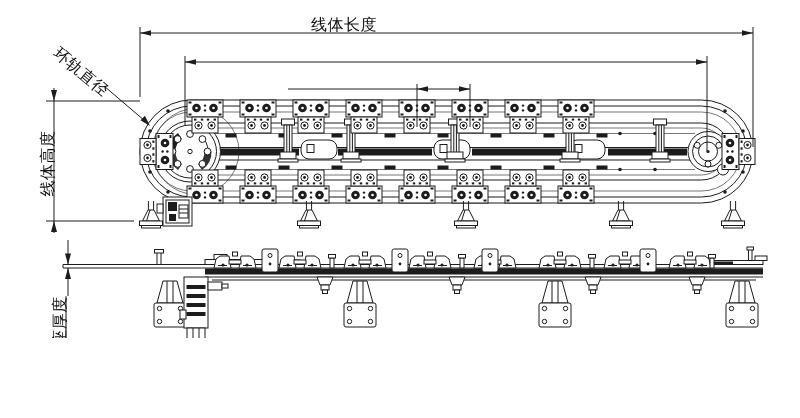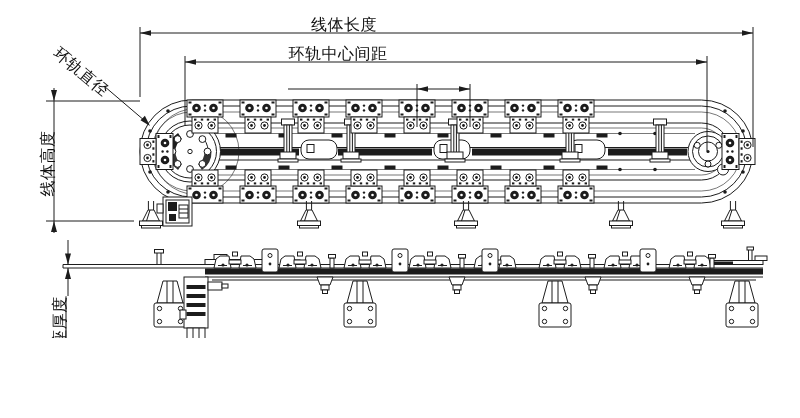--- a/index.html
+++ b/index.html
@@ -355,21 +355,20 @@
   <g>
     <line class="s" x1="68" y1="240" x2="68" y2="264"></line>
     <line class="s" x1="68" y1="268" x2="68" y2="296"></line>
     <polygon class="f" points="68,264.5 65,253.5 71,253.5"></polygon>
     <polygon class="f" points="68,268 65,279 71,279"></polygon>
   </g>
 </svg>
 
 <div class="dim-label ctr" style="left:300px;top:16px;width:88px;">线体长度</div>
 
-<div class="dim-label ctr" style="left:288px;top:45px;width:100px;">环轨中心间距</div>
 
 
 <div class="dim-label rot-diag" style="left:56px;top:42px;">环轨直径</div>
 
 <div class="dim-label rot-ccw" style="left:11px;top:155px;width:72px;">线体高度</div>
 
 <div class="dim-label rot-ccw underlined" style="left:0px;top:344px;width:118px;">14MM滑座厚度</div>
 
 </div>
 

